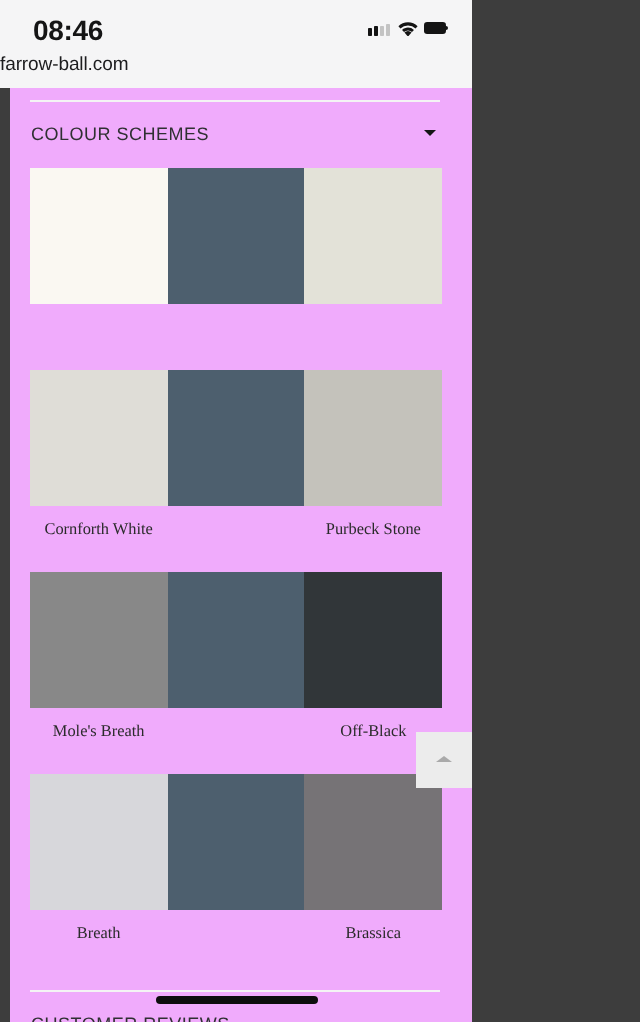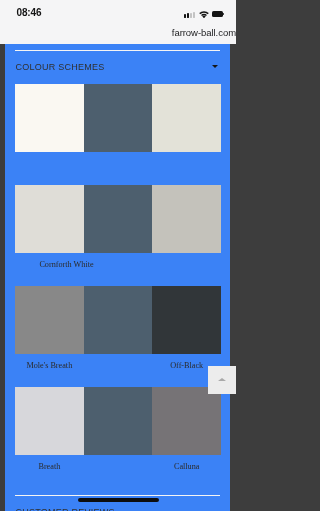--- a/index.html
+++ b/index.html
@@ -4,40 +4,40 @@
 <style>
   html,body{margin:0;padding:0;}
   .time,.urlbar span,.acc-title,.labels span,.nextsec .t{transform:translateZ(0);}
   body{width:236px;height:511px;overflow:hidden;background:#3d3d3d;
        font-family:"Liberation Sans",sans-serif;-webkit-font-smoothing:antialiased;}
   .phone{position:absolute;left:0;top:0;width:236px;height:511px;background:#3d3d3d;overflow:hidden;transform:translateZ(0);}
 
   
   .chrome{position:absolute;left:0;top:0;width:236px;height:44px;background:#f5f5f6;transform:translateZ(0);}
   .time{position:absolute;left:16.5px;top:7px;text-align:right;
-        font-size:10px;font-weight:bold;color:#151515;letter-spacing:-0.15px;}
+        font-size:14px;font-weight:bold;color:#151515;letter-spacing:-0.15px;}
   .statusicons{position:absolute;left:0;top:0;width:236px;height:24px;}
   .sig{position:absolute;left:184.3px;top:11.6px;width:11px;height:6.2px;
        display:flex;align-items:flex-end;gap:1.05px;}
   .sig i{display:block;width:2.2px;background:#141414;border-radius:0.4px;}
   .sig i:nth-child(1){height:3.3px;}
   .sig i:nth-child(2){height:4.3px;}
   .sig i:nth-child(3){height:5.2px;background:#c3c3c3;}
   .sig i:nth-child(4){height:6.2px;background:#c3c3c3;}
   .wifi{position:absolute;left:198.7px;top:10.5px;width:10px;height:7.3px;}
   .wifi svg{display:block;}
   .batt{position:absolute;left:212px;top:11.3px;width:10.6px;height:5.3px;background:#141414;
         border-radius:1.6px;}
   .batt:after{content:"";position:absolute;right:-1.8px;top:1.5px;width:1.3px;height:2.3px;
               background:#141414;border-radius:0 1px 1px 0;}
-  .urlbar{position:absolute;left:0;top:22px;width:236px;height:19px;text-align:right;}
+  .urlbar{position:absolute;left:0;top:22px;width:236px;height:19px;text-align:left;}
   .urlbar span{font-size:9.5px;color:#1d1d1f;letter-spacing:-0.05px;}
 
   
-  .screen{position:absolute;left:5px;top:44px;width:225px;height:467px;background:#3b82f6;overflow:hidden;}
+  .screen{position:absolute;left:5px;top:44px;width:225px;height:467px;background:#f0abfc;overflow:hidden;padding-left:40px;}
   .page{position:absolute;left:0;top:0;width:225px;}
   .accordion{position:absolute;left:10px;top:6px;width:205px;}
   .acc-head{position:relative;height:28px;border-top:1px solid #f4f4f4;}
   .acc-title{position:absolute;left:0.5px;top:10.8px;font-size:9px;letter-spacing:0.25px;
              color:#2f3032;font-weight:500;white-space:nowrap;}
   .caret{position:absolute;right:2.5px;top:14.3px;width:0;height:0;
          border-left:3px solid transparent;border-right:3px solid transparent;
          border-top:3.2px solid #151515;}
 
   .scheme{position:absolute;left:10px;width:206px;}
@@ -110,20 +110,21 @@
           </div>
           <div class="scheme" style="top: 141px;">
             <div class="bars">
               <div style="background: rgb(223, 221, 215);"></div>
               <div style="background: rgb(77, 95, 110);"></div>
               <div style="background: rgb(196, 194, 187);"></div>
             </div>
             <div class="labels">
               <span>Cornforth White</span>
               <span></span>
+              <span>Purbeck Stone</span>
             </div>
           </div>
           <div class="scheme" style="top: 242px;">
             <div class="bars">
               <div style="background: rgb(136, 136, 136);"></div>
               <div style="background: rgb(77, 95, 110);"></div>
               <div style="background: rgb(49, 54, 57);"></div>
             </div>
             <div class="labels">
               <span>Mole's Breath</span>
@@ -133,21 +134,21 @@
           </div>
           <div class="scheme" style="top: 343px;">
             <div class="bars">
               <div style="background: rgb(215, 215, 219);"></div>
               <div style="background: rgb(77, 95, 110);"></div>
               <div style="background: rgb(118, 115, 118);"></div>
             </div>
             <div class="labels">
               <span>Breath</span>
               <span></span>
-              <span>Calluna</span>
+              <span>Brassica</span>
             </div>
           </div>
         </div>
 
       <div class="nextsec">
         <div class="rule"></div>
         <div class="t">CUSTOMER REVIEWS</div>
       </div>
 
     </div>

